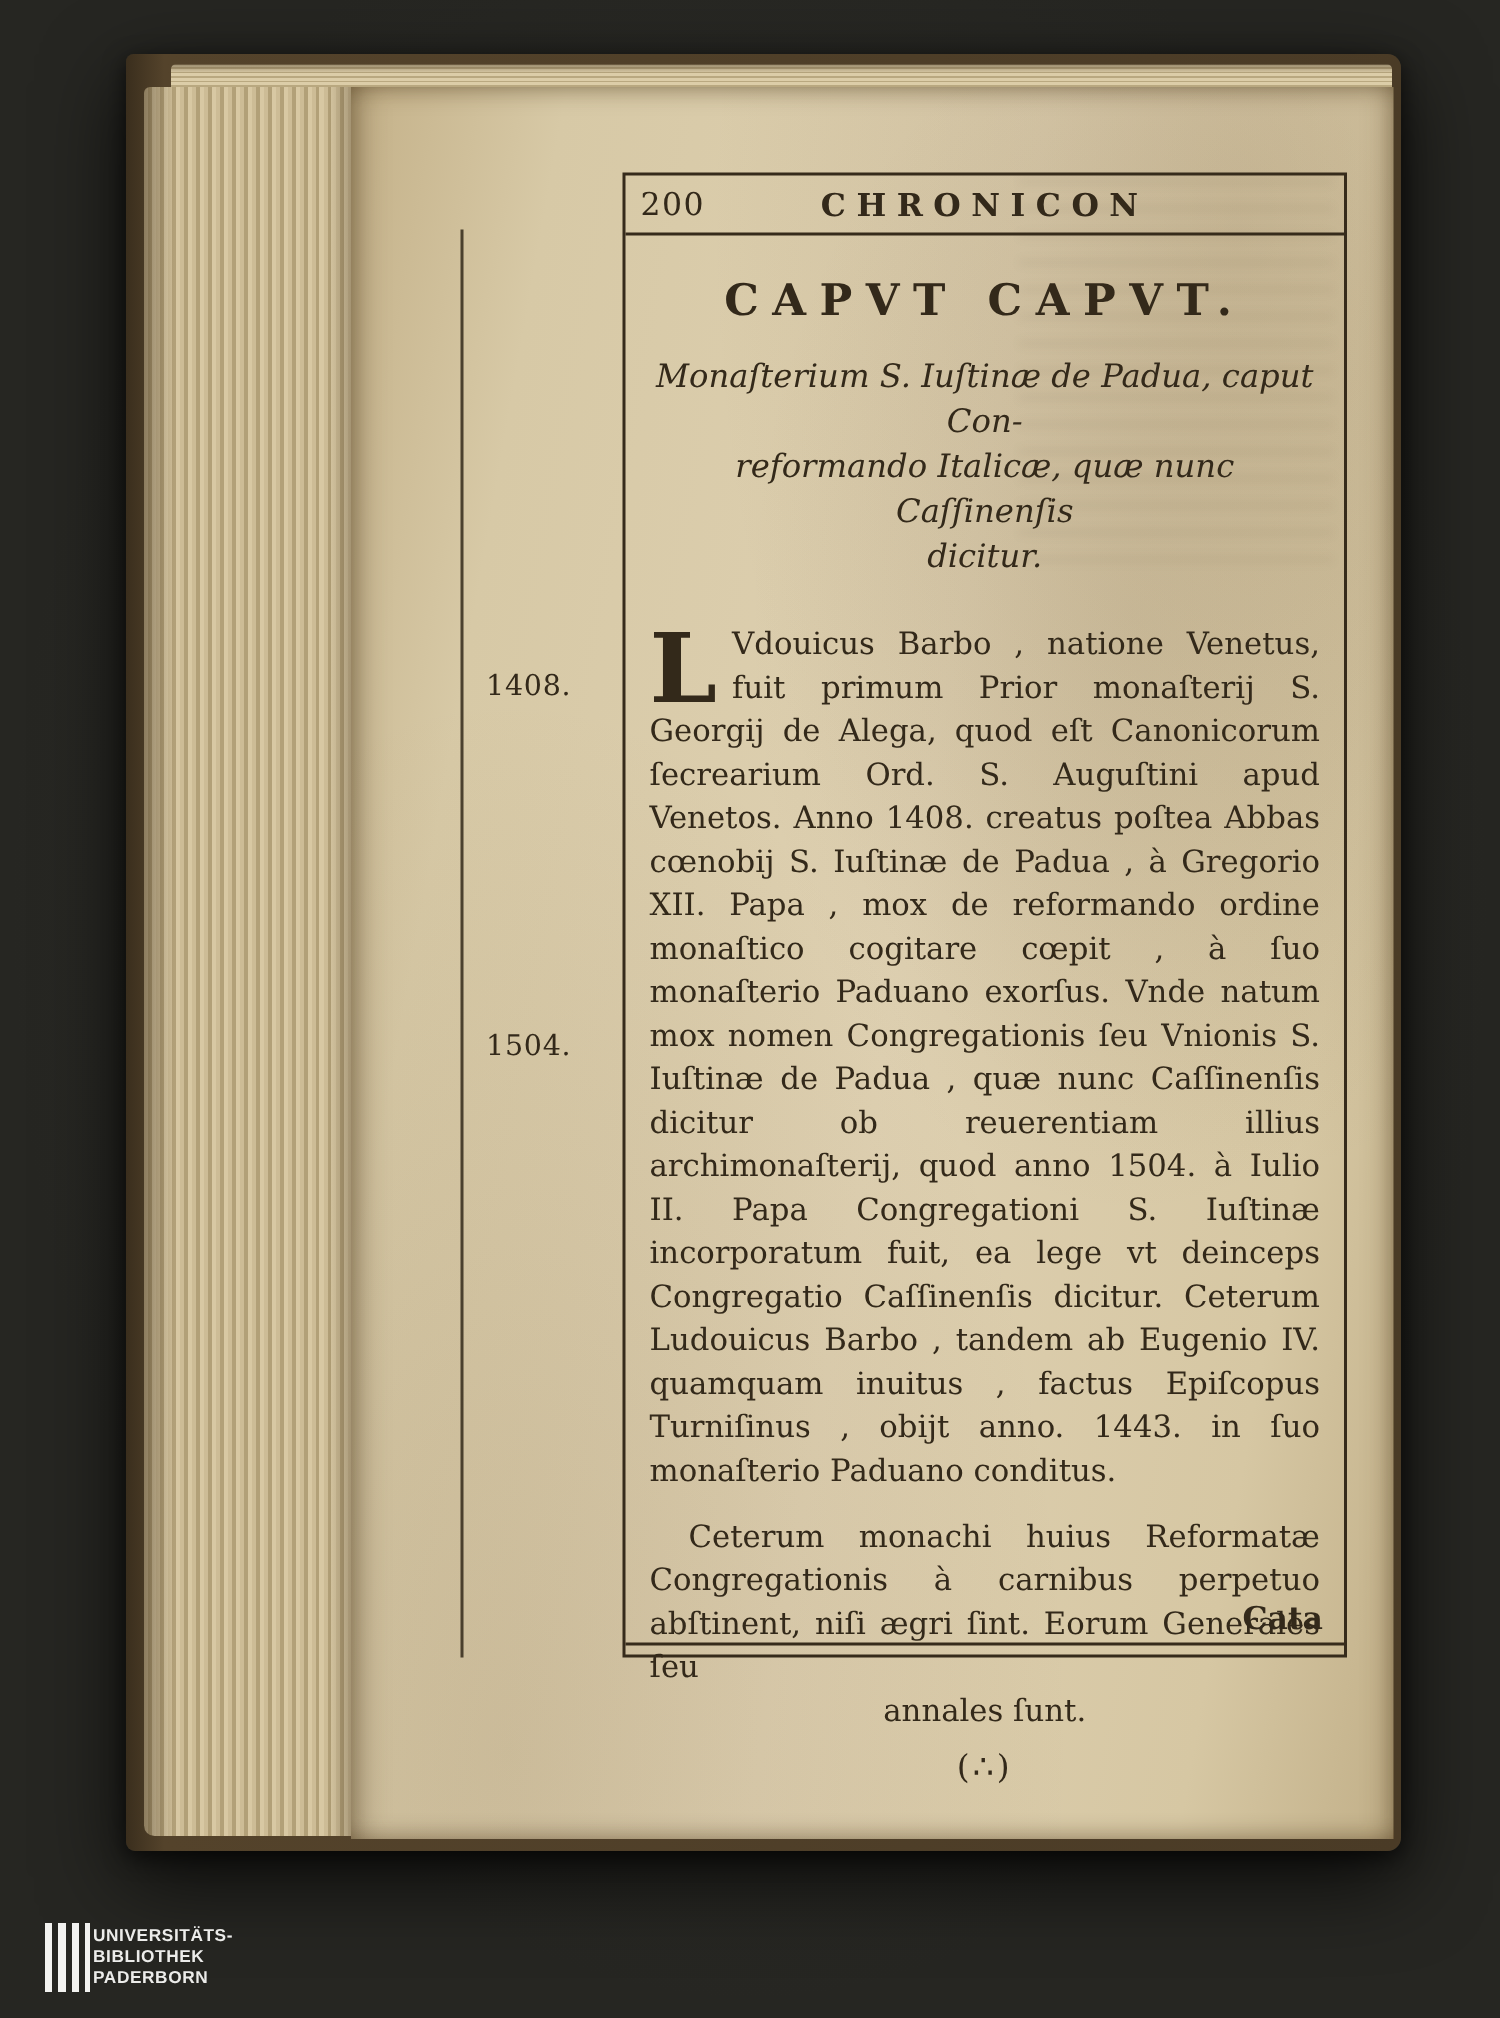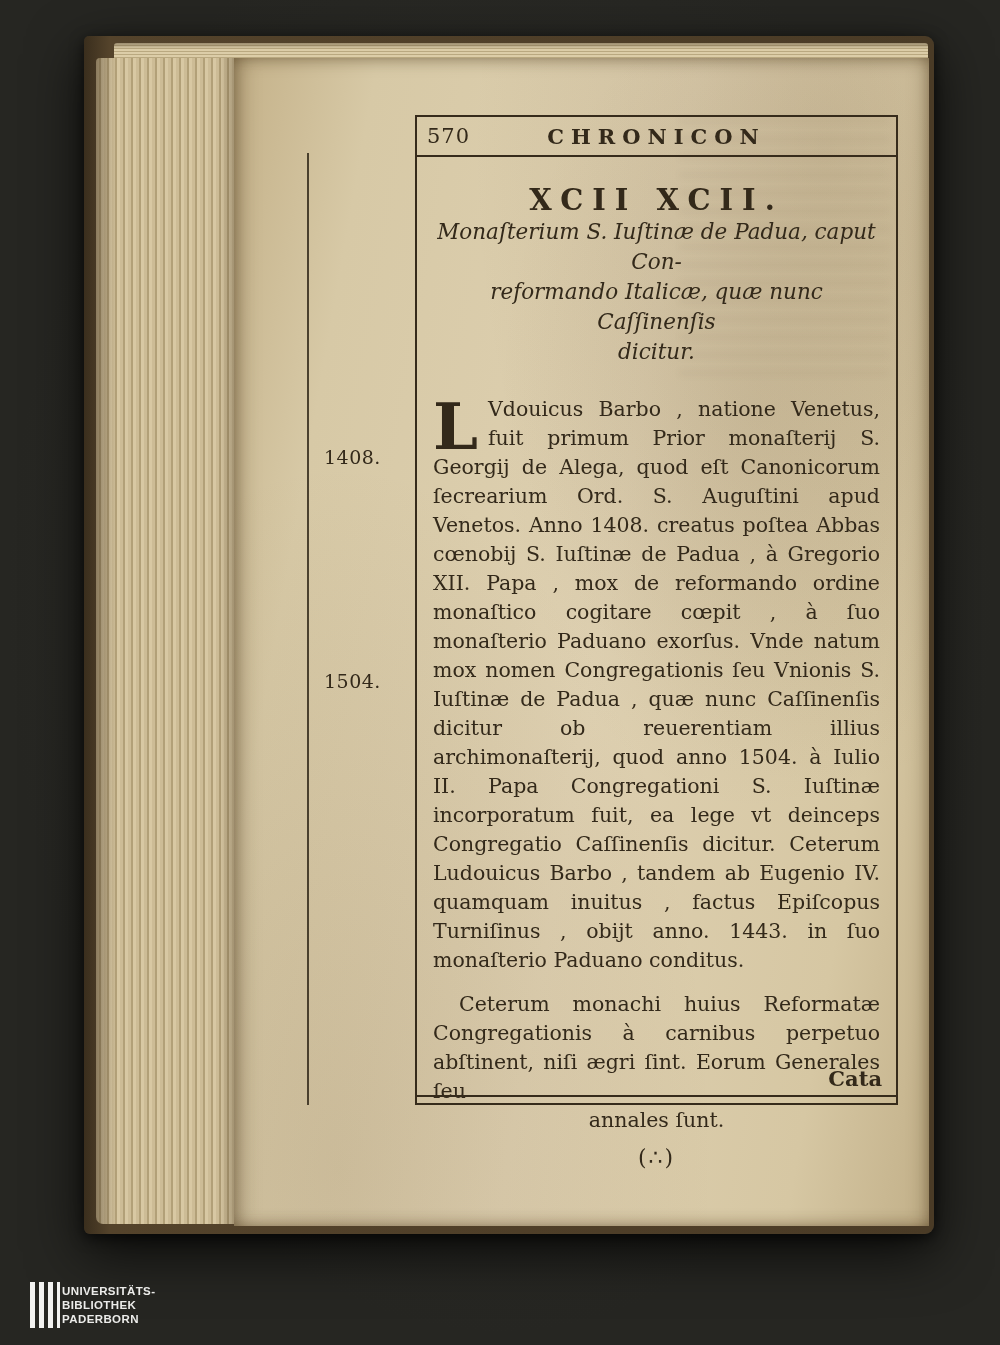--- a/index.html
+++ b/index.html
@@ -55,40 +55,40 @@
   
   .margin-rule{
     position:absolute;left:73px;top:95px;width:2px;height:952px;
     background:var(--ink);opacity:.85;
   }
   .margin-note{
     position:absolute;left:90px;width:72px;font-size:19px;color:var(--ink);
     letter-spacing:.5px;
   }
   .margin-note.n1{top:388px;}
-  .margin-note.n2{top:612px;}
+  .margin-note.n2{top:628px;}
   .text-frame{
     position:absolute;left:181px;top:57px;width:483px;height:990px;
     border:2px solid #362b1b;box-sizing:border-box;
   }
   .header-row{
     display:grid;grid-template-columns:70px 1fr 70px;align-items:center;
     height:40px;border-bottom:2px solid #362b1b;padding:0 10px;box-sizing:border-box;
   }
   .page-number{font-size:21px;letter-spacing:1px;}
   .running-header{
     text-align:center;font-size:21px;font-weight:bold;letter-spacing:7px;
   }
   .frame-body{padding:0 16px;}
   .chapter-title{
     margin-top:26px;text-align:center;font-size:29px;font-weight:bold;
     letter-spacing:9px;
   }
   .chapter-subtitle{
-    text-align:center;font-style:italic;font-size:21.5px;
+    margin-top:20px;text-align:center;font-style:italic;font-size:21.5px;
     line-height:30px;
   }
   .body-para{
     font-size:20.5px;line-height:29px;text-align:justify;
     text-justify:inter-word;
   }
   .para1{margin-top:28px;}
   .drop-cap{
     float:left;font-size:64px;line-height:52px;font-weight:bold;
     padding:6px 10px 0 0;
@@ -136,28 +136,28 @@
     <div class="book-page">
       <div class="bleed"></div>
 
       <div class="margin-rule"></div>
       <div class="margin-note n1">1408.</div>
       <div class="margin-note n2">1504.</div>
 
       <div class="text-frame">
 
         <div class="header-row">
-          <span class="page-number">570</span>
+          <span class="page-number">200</span>
           <span class="running-header">CHRONICON</span>
           <span></span>
         </div>
 
         <div class="frame-body">
 
-          <div class="chapter-title">XCII XCII.</div>
+          <div class="chapter-title">CAPVT CAPVT.</div>
 
           <div class="chapter-subtitle">
             <div>Monaſterium S. Iuſtinæ de Padua, caput Con-</div>
             <div>reformando Italicæ, quæ nunc Caſſinenſis</div>
             <div>dicitur.</div>
           </div>
 
           <div class="body-para para1">
             <span class="drop-cap">L</span><span>Vdouicus Barbo , natione Venetus, fuit primum Prior monaſterij S. Georgij de Alega, quod eſt Canonicorum ſecrearium Ord. S. Auguſtini apud Venetos. Anno 1408. creatus poſtea Abbas cœnobij S. Iuſtinæ de Padua , à Gregorio XII. Papa , mox de reformando ordine monaſtico cogitare cœpit , à ſuo monaſterio Paduano exorſus. Vnde natum mox nomen Congregationis ſeu Vnionis S. Iuſtinæ de Padua , quæ nunc Caſſinenſis dicitur ob reuerentiam illius archimonaſterij, quod anno 1504. à Iulio II. Papa Congregationi S. Iuſtinæ incorporatum fuit, ea lege vt deinceps Congregatio Caſſinenſis dicitur. Ceterum Ludouicus Barbo , tandem ab Eugenio IV. quamquam inuitus , factus Epiſcopus Turniſinus , obijt anno. 1443. in ſuo monaſterio Paduano conditus.</span>
           </div>

